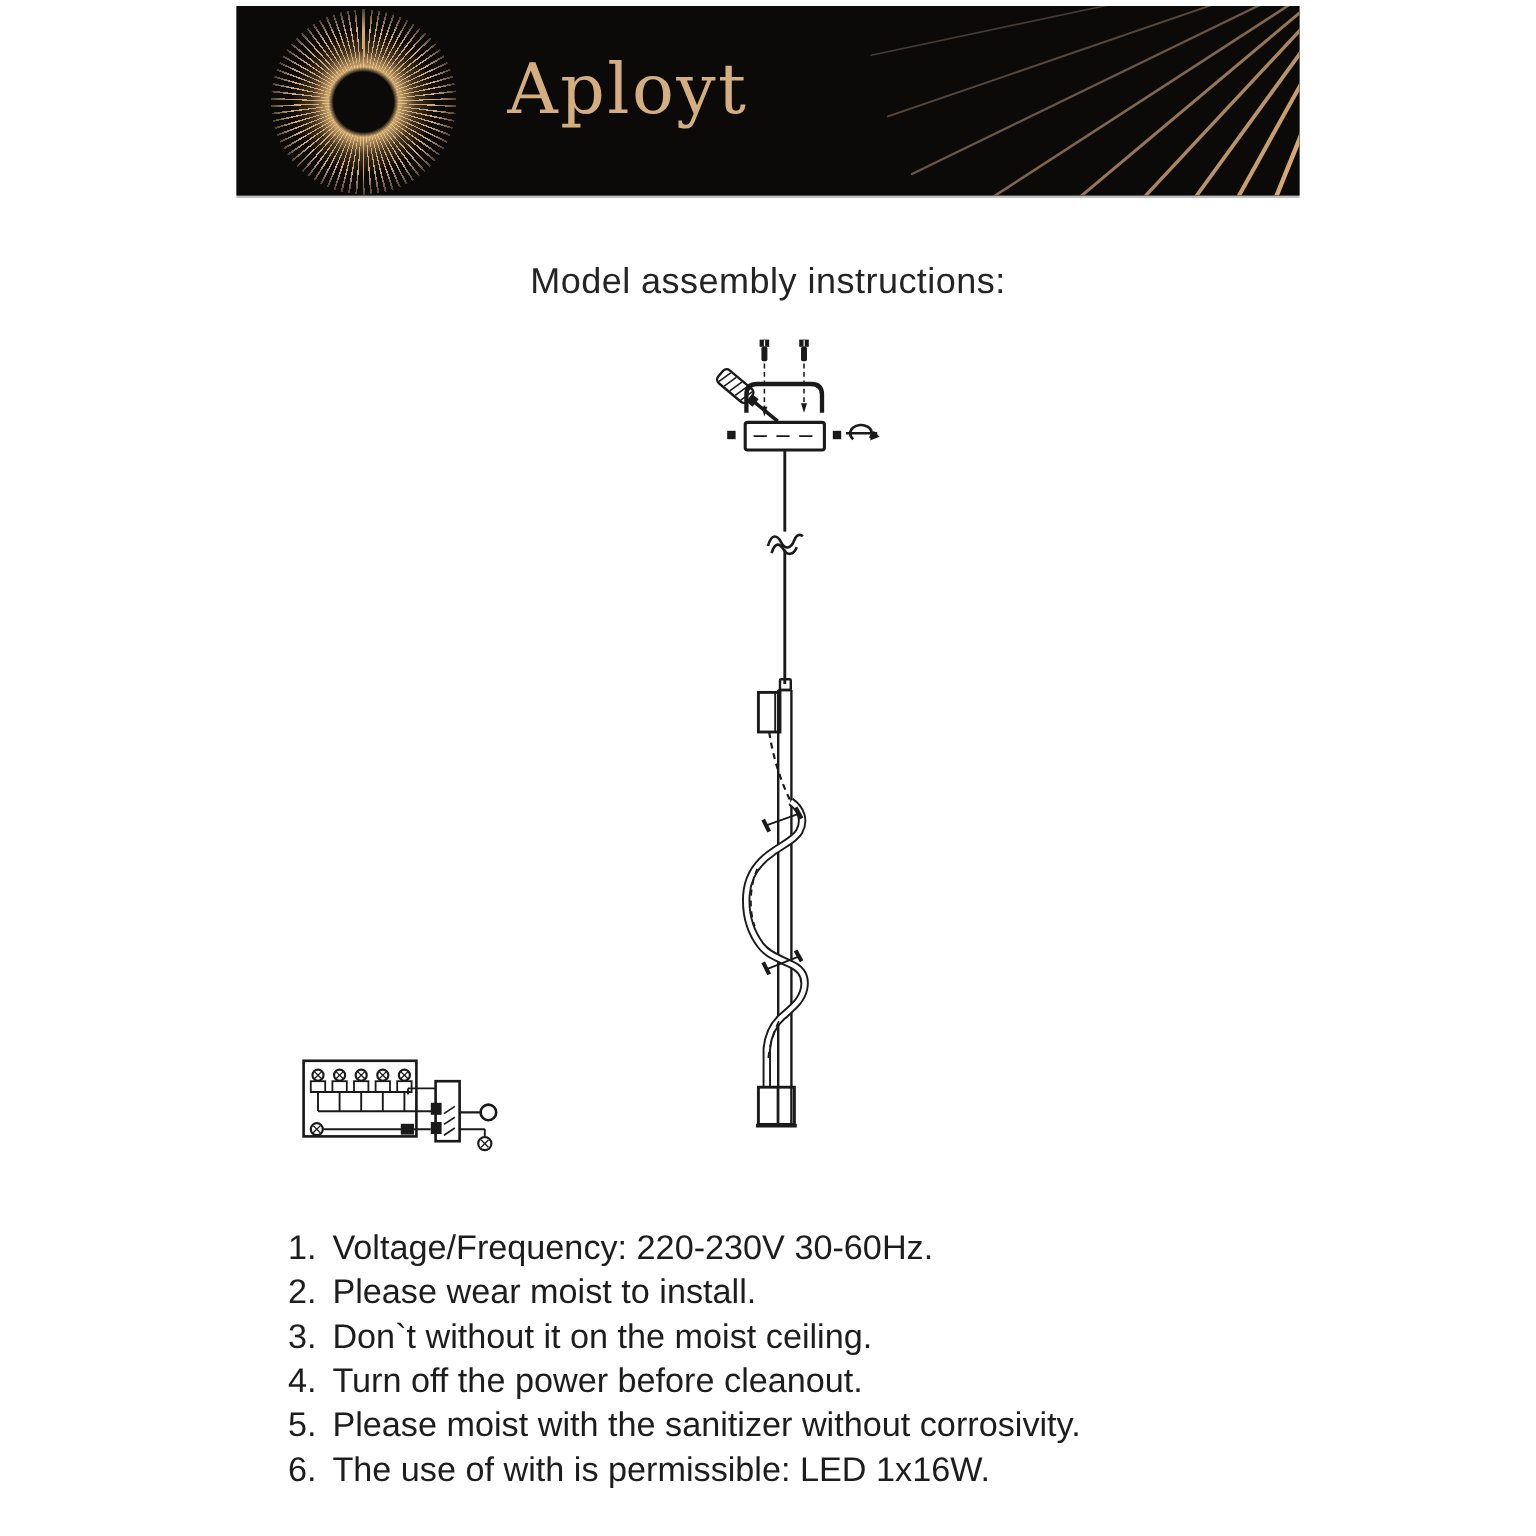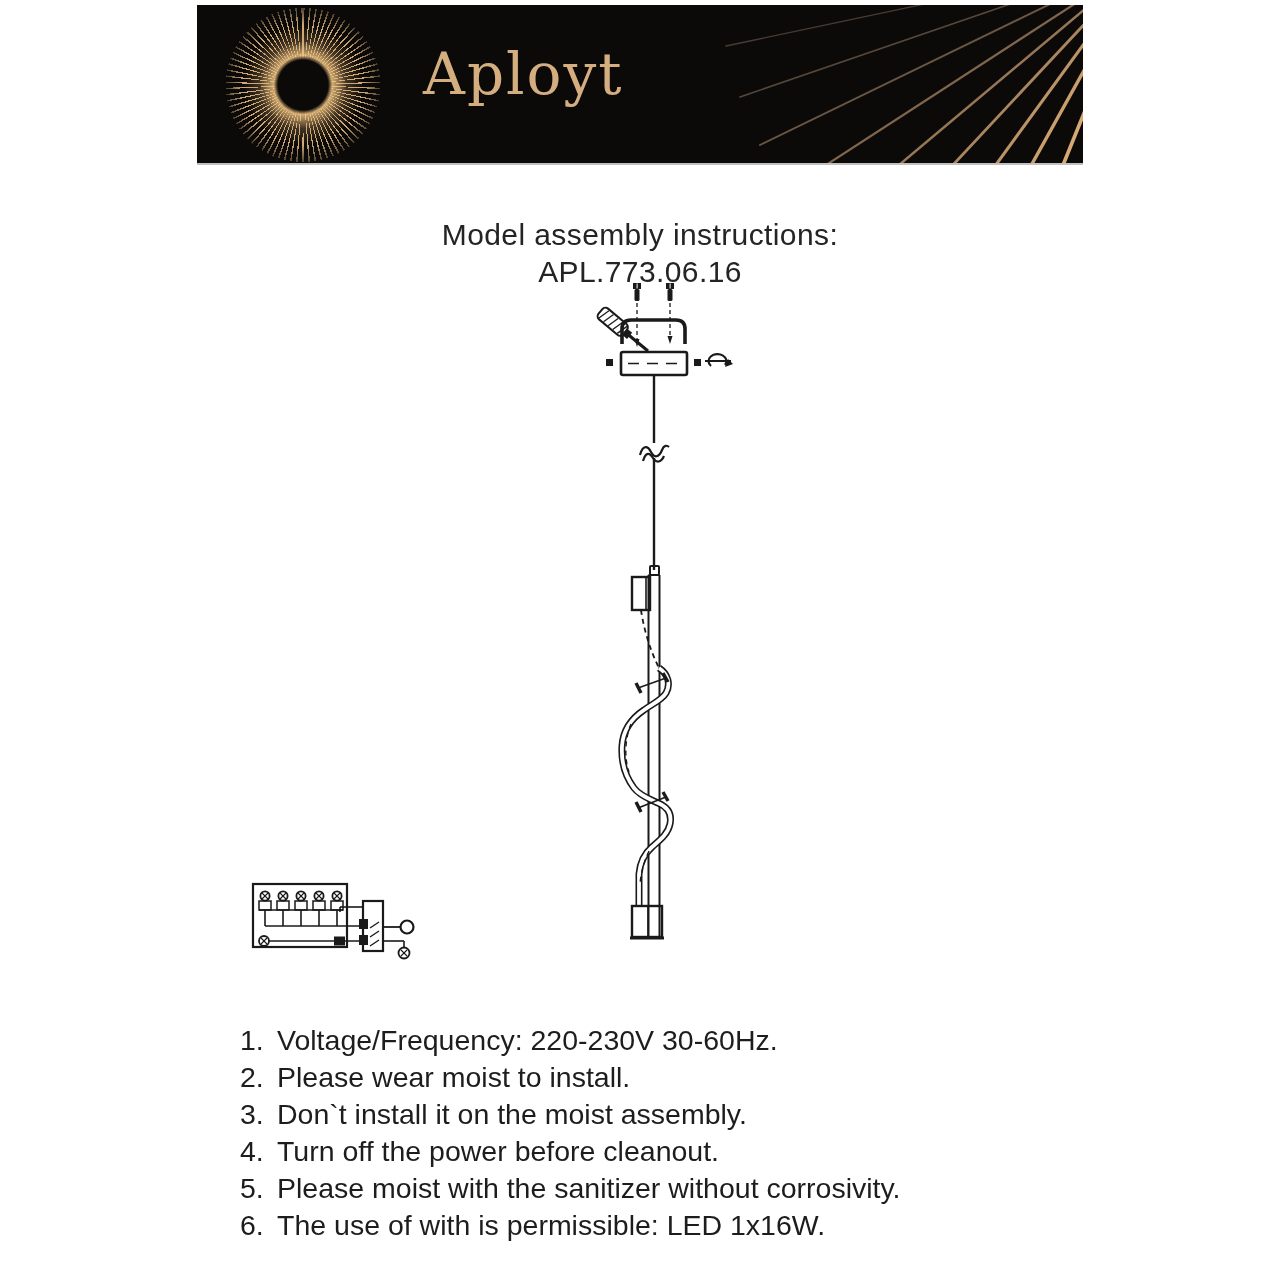--- a/index.html
+++ b/index.html
@@ -72,21 +72,20 @@
         <line x1="950" y1="-48" x2="529" y2="41" stroke="#8f7868" stroke-width="1.3" opacity="0.45"></line>
         <line x1="950" y1="-48" x2="522" y2="-11" stroke="#837163" stroke-width="1.1" opacity="0.38"></line>
       </g>
     </svg>
     <div class="sunburst"></div>
     <div class="brand">Aployt</div>
   </header>
 
   <div class="title-block">
     <div class="title-line">Model assembly instructions:</div>
-    <div class="title-line">APL.773.06.16</div>
   </div>
 
   <svg class="lamp-svg" width="144" height="668" viewBox="596 280 144 668">
 
     <g>
       <rect class="fl" x="633" y="283" width="8" height="6"></rect>
       <rect class="fl" x="634.5" y="289" width="5" height="12" rx="1.5"></rect>
       <rect class="wh" x="636.6" y="283.5" width="1" height="5"></rect>
       <rect class="fl" x="666" y="283" width="8" height="6"></rect>
       <rect class="fl" x="667.5" y="289" width="5" height="12" rx="1.5"></rect>
@@ -264,21 +263,21 @@
     <li class="item">
       <span class="num">1.</span>
       <span class="txt">Voltage/Frequency: 220-230V 30-60Hz.</span>
     </li>
     <li class="item">
       <span class="num">2.</span>
       <span class="txt">Please wear moist to install.</span>
     </li>
     <li class="item">
       <span class="num">3.</span>
-      <span class="txt">Don`t install it on the moist assembly.</span>
+      <span class="txt">Don`t without it on the moist ceiling.</span>
     </li>
     <li class="item">
       <span class="num">4.</span>
       <span class="txt">Turn off the power before cleanout.</span>
     </li>
     <li class="item">
       <span class="num">5.</span>
       <span class="txt">Please moist with the sanitizer without corrosivity.</span>
     </li>
     <li class="item">

